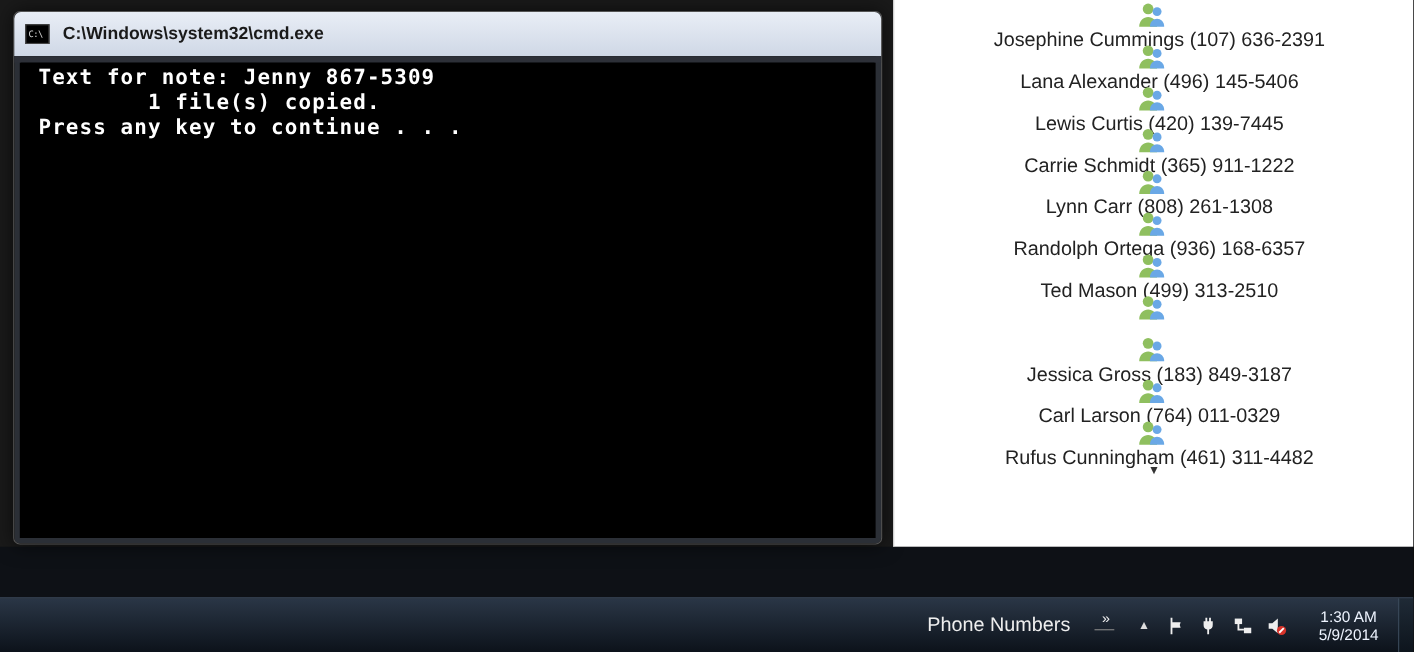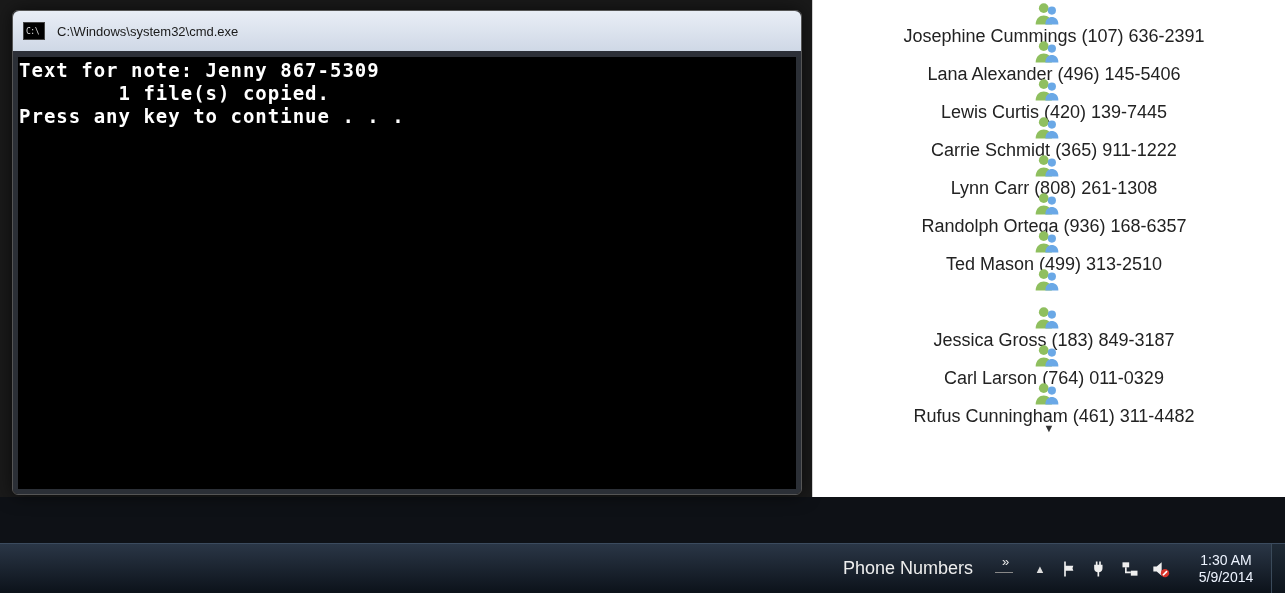--- a/index.html
+++ b/index.html
@@ -10,24 +10,24 @@
   .cmd-window { position: absolute; left: 12px; top: 10px; width: 790px; height: 485px;
     background: #000; border: 1px solid #555;
     box-shadow: 0 0 18px rgba(0,0,0,.6), inset 0 0 0 5px #2b2f36;
     border-radius: 6px; }
   .cmd-titlebar { height: 40px; background: linear-gradient(#e9eef6,#cfd8e6);
     border-top-left-radius:6px; border-top-right-radius:6px;
     display:flex; align-items:center; padding:0 10px; }
   .cmd-title-icon { width:22px; height:18px; background:#000; border:1px solid #444; position:relative;
     margin-right:12px; display:flex; align-items:center; }
   .cmd-title-icon span { color:#ddd; font-size:8px; font-family:monospace; padding-left:2px; letter-spacing:-.5px;}
-  .cmd-title { font-size:13px; color:#1a1a1a; font-family:"Segoe UI",sans-serif; }
+  .cmd-title { font-size:16px; color:#1a1a1a; font-family:"Segoe UI",sans-serif;font-weight:bold; }
   .cmd-body { position:absolute; left:6px; right:6px; top:46px; bottom:6px; background:#000;
     font-family:"Lucida Console","Consolas",monospace; color:#fff; font-size:19px; line-height:23px;
-    white-space:pre; padding:2px 0; letter-spacing:1px; font-weight:bold;}
+    white-space:pre; padding:2px 16px; letter-spacing:1px; font-weight:bold;}
   .cmd-border { position:absolute; left:0; right:0; top:40px; height:6px; background:#2d3038;}
 
   
   .notes-panel { position:absolute; right:0; top:0; width:473px; height:497px; background:#fff;
     border-left:1px solid #d0d0d0; }
   .note-item { display:flex; align-items:center; height:38px; padding-left:10px; cursor:pointer;flex-direction:column; }
   .note-icon { width:26px; height:26px; margin-right:14px; position:relative; flex-shrink:0; }
   .note-icon svg { width:26px; height:26px; }
   .note-label { font-size:18px; color:#222; white-space:nowrap; }
   .notes-more { width:100%; height:20px; display:flex; align-items:center; justify-content:center;

